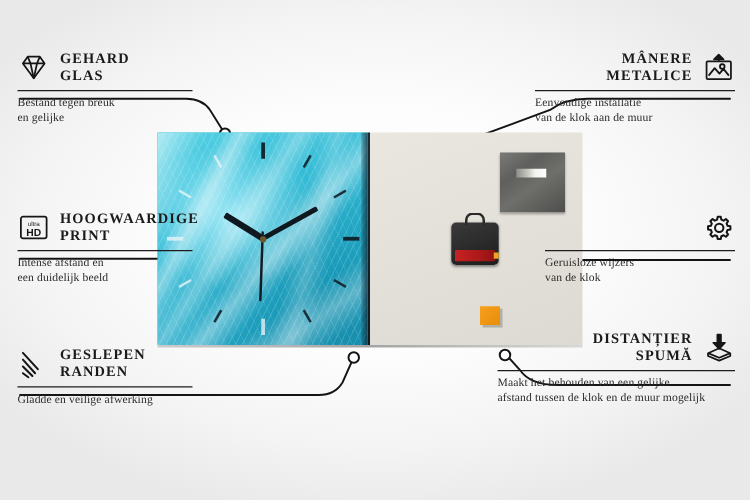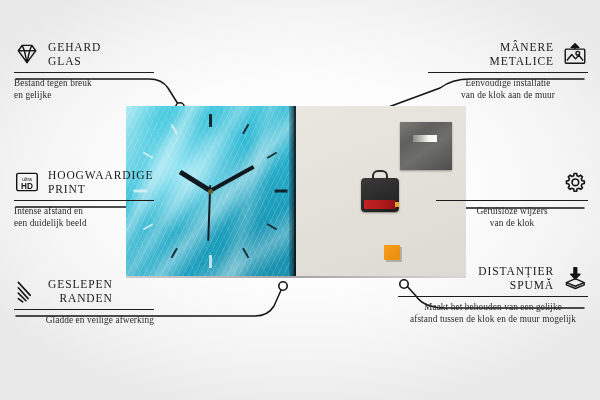--- a/index.html
+++ b/index.html
@@ -141,40 +141,40 @@
   .callout .head {
     display: flex; align-items: center; gap: 8px;
   }
   .callout.right .head { justify-content: flex-end; }
   .title {
     font-size: 11.5px;
     letter-spacing: .9px;
     color: #1a1a1a;
     line-height: 14px;
     text-transform: uppercase;
-    font-weight: 400;
+    font-weight: 700;
   }
   .callout.right .title { text-align: right; }
   .rule {
     height: 1px; background: #1d1d1d; margin-top: 4px;
   }
   .desc {
     font-size: 9.3px;
     color: #2b2b2b;
     line-height: 12px;
     margin-top: 4px;
     letter-spacing: .1px;
   }
-  .callout.right .desc { text-align: center; }
+  .callout.right .desc { text-align: left; }
   .icon { flex: 0 0 auto; width: 26px; height: 26px; display: block; }
 
   
   #c-glas    { left: 14px;  top: 40px;  width: 140px; }
   #c-print   { left: 14px;  top: 168px; width: 140px; }
-  #c-randen  { left: 14px;  top: 277px; width: 140px; text-align: right; }
+  #c-randen  { left: 14px;  top: 277px; width: 140px; }
   #c-manere  { right: 12px; top: 40px;  width: 160px; }
   #c-mecan   { right: 12px; top: 170px; width: 152px; }
   #c-distant { right: 12px; top: 264px; width: 190px; }
 </style>
 </head>
 <body>
 
 <div id="stage">
 
   <svg id="connectors" viewBox="0 0 600 400" preserveAspectRatio="none">

